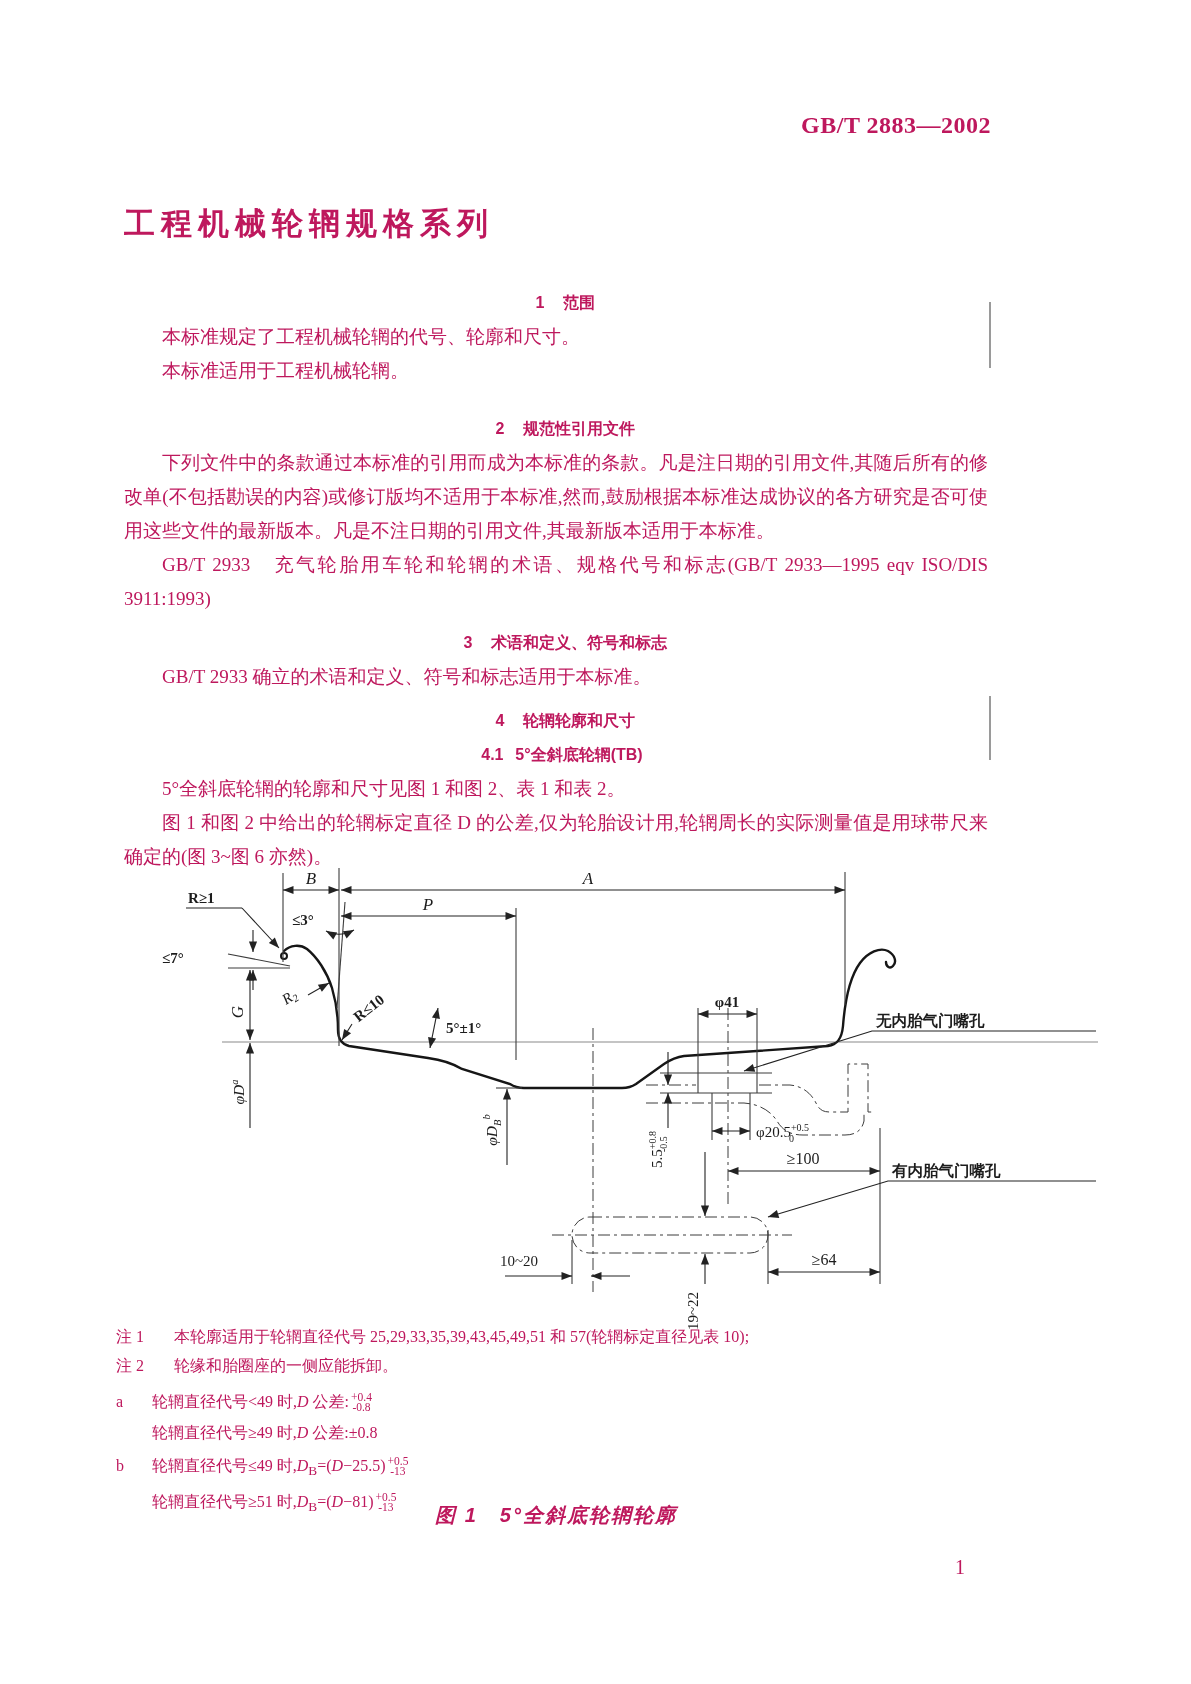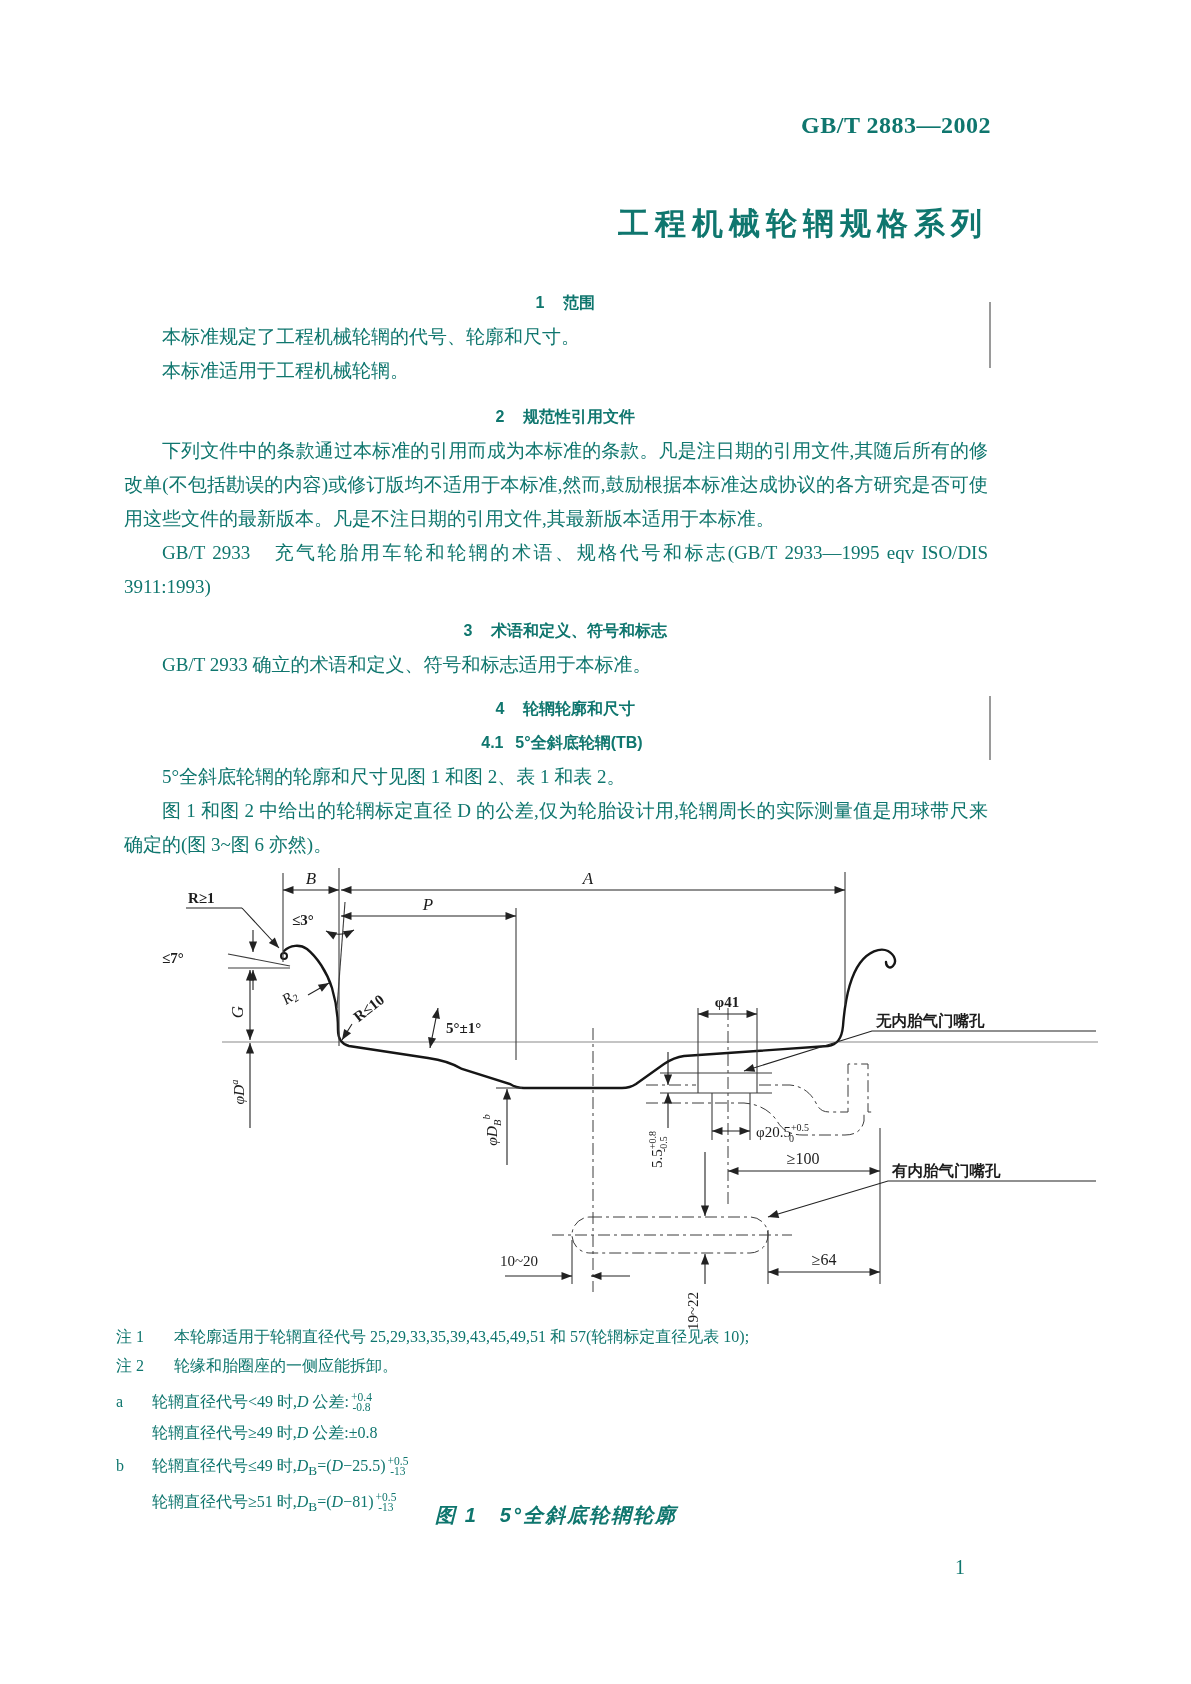--- a/index.html
+++ b/index.html
@@ -1,40 +1,40 @@
 <!DOCTYPE html>
 <html><head>
 <meta charset="utf-8">
 <style>
   html,body { margin:0; padding:0; background:#e8e8e8; }
   .page {
     position:relative; width:1191px; height:1684px; margin:0 auto;
     background:#ffffff; overflow:hidden;
     font-family:"Liberation Serif","DejaVu Serif",serif;
-    color:#0f766e;
+    color:#be185d;
   }
   .hdr-code {
     position:absolute; top:112px; right:200px;
     font-size:24px; font-weight:bold; letter-spacing:0.5px;
   }
   .doc-title {
     position:absolute; top:203px; left:124px; width:864px;
-    text-align:right; font-size:31px; font-weight:bold; letter-spacing:6px;
+    text-align:left; font-size:31px; font-weight:bold; letter-spacing:6px;
     font-family:"Liberation Sans","DejaVu Sans",sans-serif;
   }
   .content {
     position:absolute; top:286px; left:124px; width:864px;
     font-size:19px; line-height:34px; text-align:justify;
   }
   .sec-h {
     font-family:"Liberation Sans","DejaVu Sans",sans-serif;
     font-weight:bold; font-size:16px; text-align:center;
   }
   .sec-h .num { display:inline-block; min-width:46px; }
-  .mt24 { margin-top:12px; } .mt10 { margin-top:10px; }
+  .mt24 { margin-top:24px; } .mt10 { margin-top:10px; }
   p.body { margin:0; text-indent:2em; }
   .var { font-style:italic; }
   .figwrap { position:absolute; left:125px; top:856px; width:990px; height:484px; }
   svg text {
     font-family:"Liberation Serif","DejaVu Serif",serif;
     fill:#1c1c1c;
   }
   .dimlabel { font-style:italic; font-size:17px; }
   .anno { font-size:15px; font-weight:bold; }
   .cjk-anno { font-size:15.5px; font-weight:bold; }

